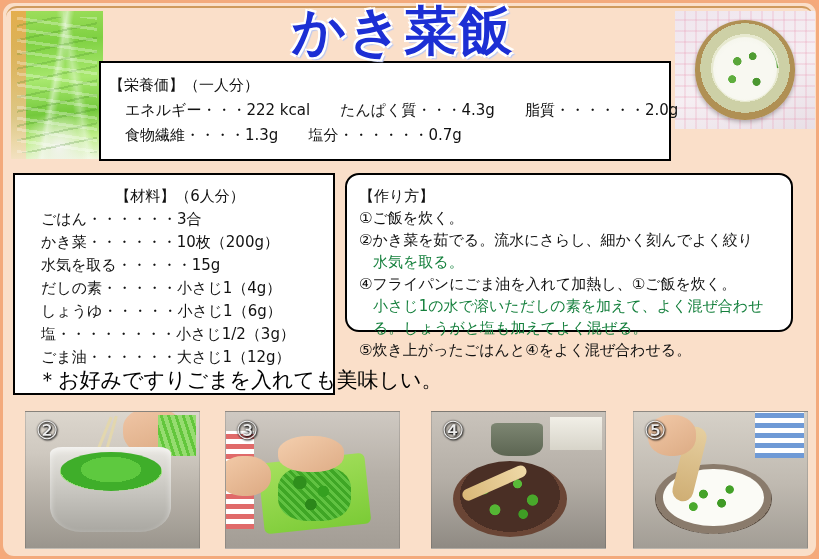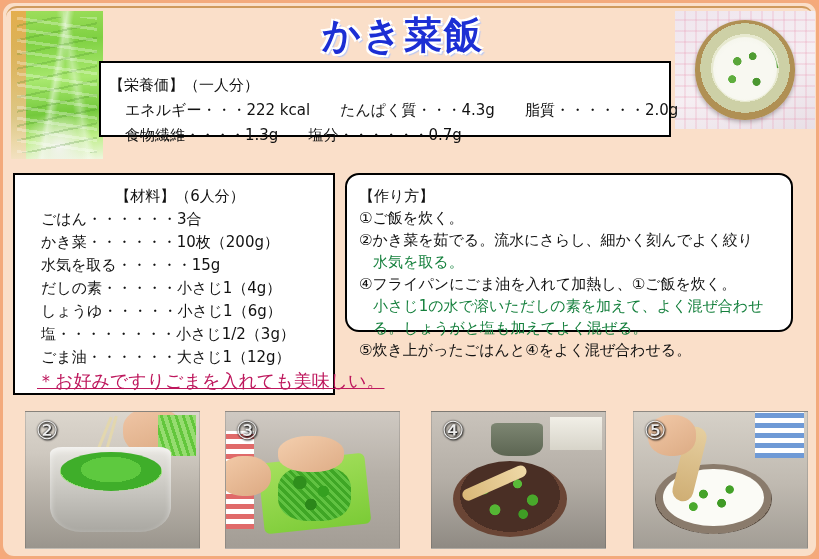--- a/index.html
+++ b/index.html
@@ -22,30 +22,31 @@
     position:absolute;left:3px;top:3px;right:3px;bottom:3px;
     background:#fadfc9;
     border-radius:11px;
     border-top:2px solid #cf9a5c;
   }
 
   
   .title{
     position:absolute;left:230px;top:6px;width:340px;height:52px;
     text-align:center;
-    font-size:38px;line-height:52px;
+    font-size:53px;line-height:52px;
     font-weight:bold;
     color:#1c2fd4;
     letter-spacing:2px;
     text-shadow:
       2px 2px 0 #ffffff, -2px -2px 0 #ffffff,
       2px -2px 0 #ffffff, -2px 2px 0 #ffffff,
       3px 3px 1px #b9c6f2;
     white-space:nowrap;
     z-index:6;
+    font-family:Liberation Mono, monospace;
   }
 
   
   .photo{position:absolute;overflow:hidden;background:#cfcfcf;}
 
   .ph-greens{
     left:8px;top:8px;width:92px;height:148px;
     background:
       radial-gradient(ellipse 60% 40% at 52% 92%, #f2f3ee 0%, rgba(242,243,238,0) 62%),
       linear-gradient(100deg, transparent 44%, rgba(255,255,255,.45) 48%, transparent 54%),
@@ -92,21 +93,21 @@
   .leaf-garnish{
     position:absolute;left:45%;top:24%;width:26%;height:30%;
     border-radius:0 70% 0 70%;
     background:linear-gradient(150deg,#3f8f2a,#67bb45);
     transform:rotate(-18deg);
     box-shadow:inset 0 0 3px rgba(0,0,0,.3);
   }
 
   
   .nutrition{
-    position:absolute;left:96px;top:58px;width:572px;height:76px;
+    position:absolute;left:96px;top:58px;width:572px;height:100px;
     background:#ffffff;
     border:2px solid #000000;
     box-sizing:border-box;
     padding:10px 0 0 8px;
     z-index:5;
   }
   .nutrition .line{
     font-size:15px;line-height:25px;color:#111;white-space:nowrap;
   }
   .nutrition .line.indent{padding-left:16px;}
@@ -114,21 +115,21 @@
   
   .ingredients{
     position:absolute;left:10px;top:170px;width:322px;height:222px;
     background:#ffffff;
     border:2px solid #000000;
     box-sizing:border-box;
     padding:10px 0 0 12px;
   }
   .ingredients .head{font-size:15px;line-height:23px;color:#111;text-align:center;}
   .ingredients .item{font-size:15px;line-height:23px;color:#111;padding-left:14px;white-space:nowrap;}
-  .ingredients .note{font-size:18px;line-height:23px;color:#be185d;padding-left:10px;white-space:nowrap;text-decoration:underline;}
+  .ingredients .note{font-size:21px;line-height:23px;color:#000000;padding-left:10px;white-space:nowrap;}
 
   
   .instructions{
     position:absolute;left:342px;top:170px;width:448px;height:159px;
     background:#ffffff;
     border:2px solid #000000;
     border-radius:14px;
     box-sizing:border-box;
     padding:10px 3px 0 12px;
   }

